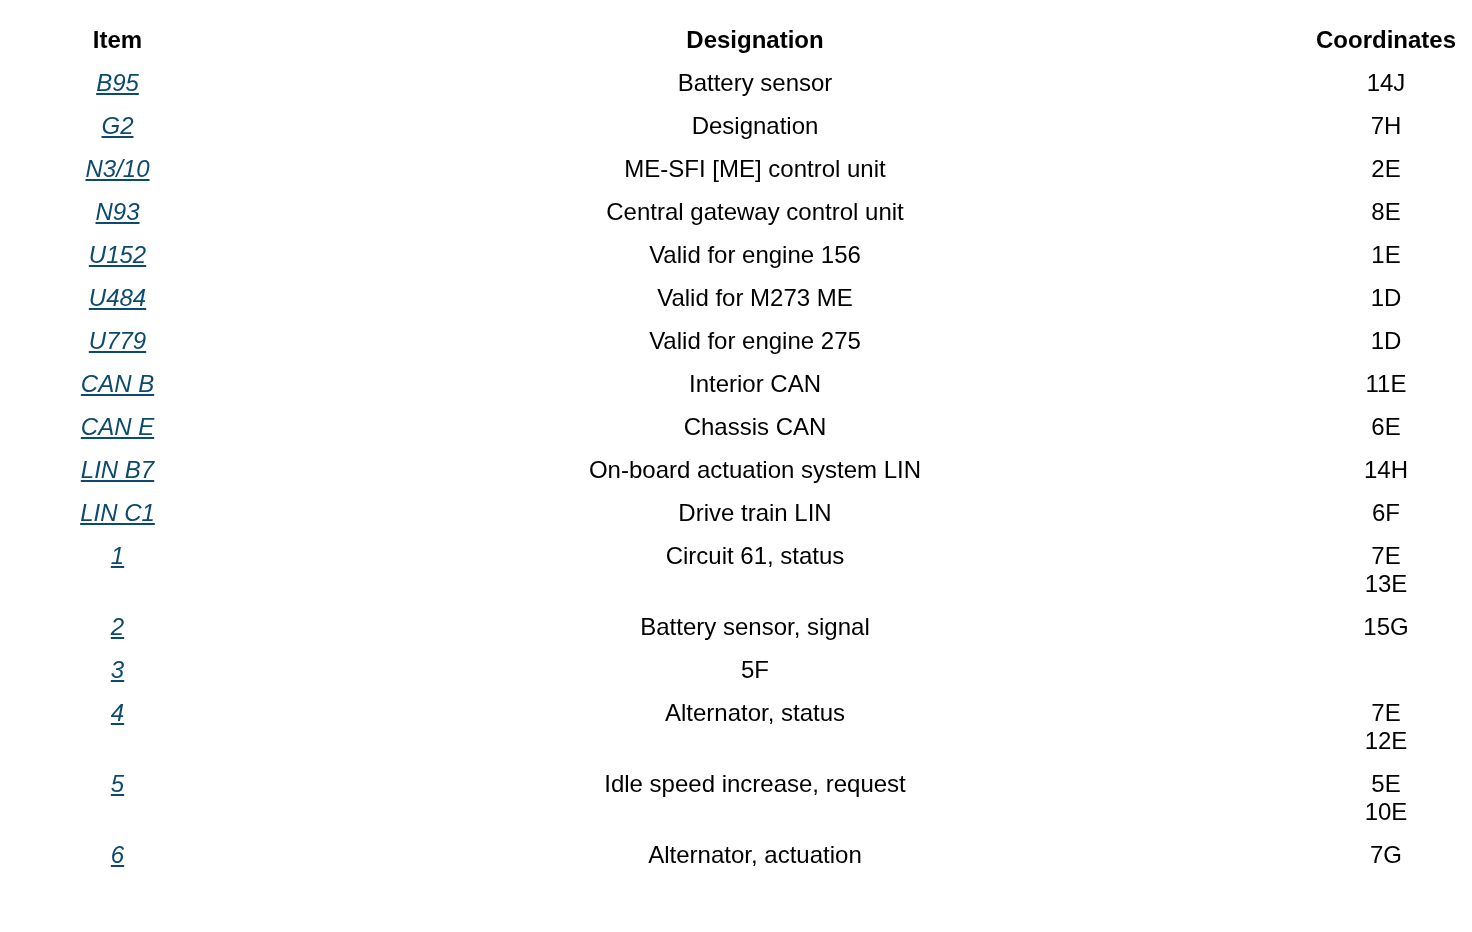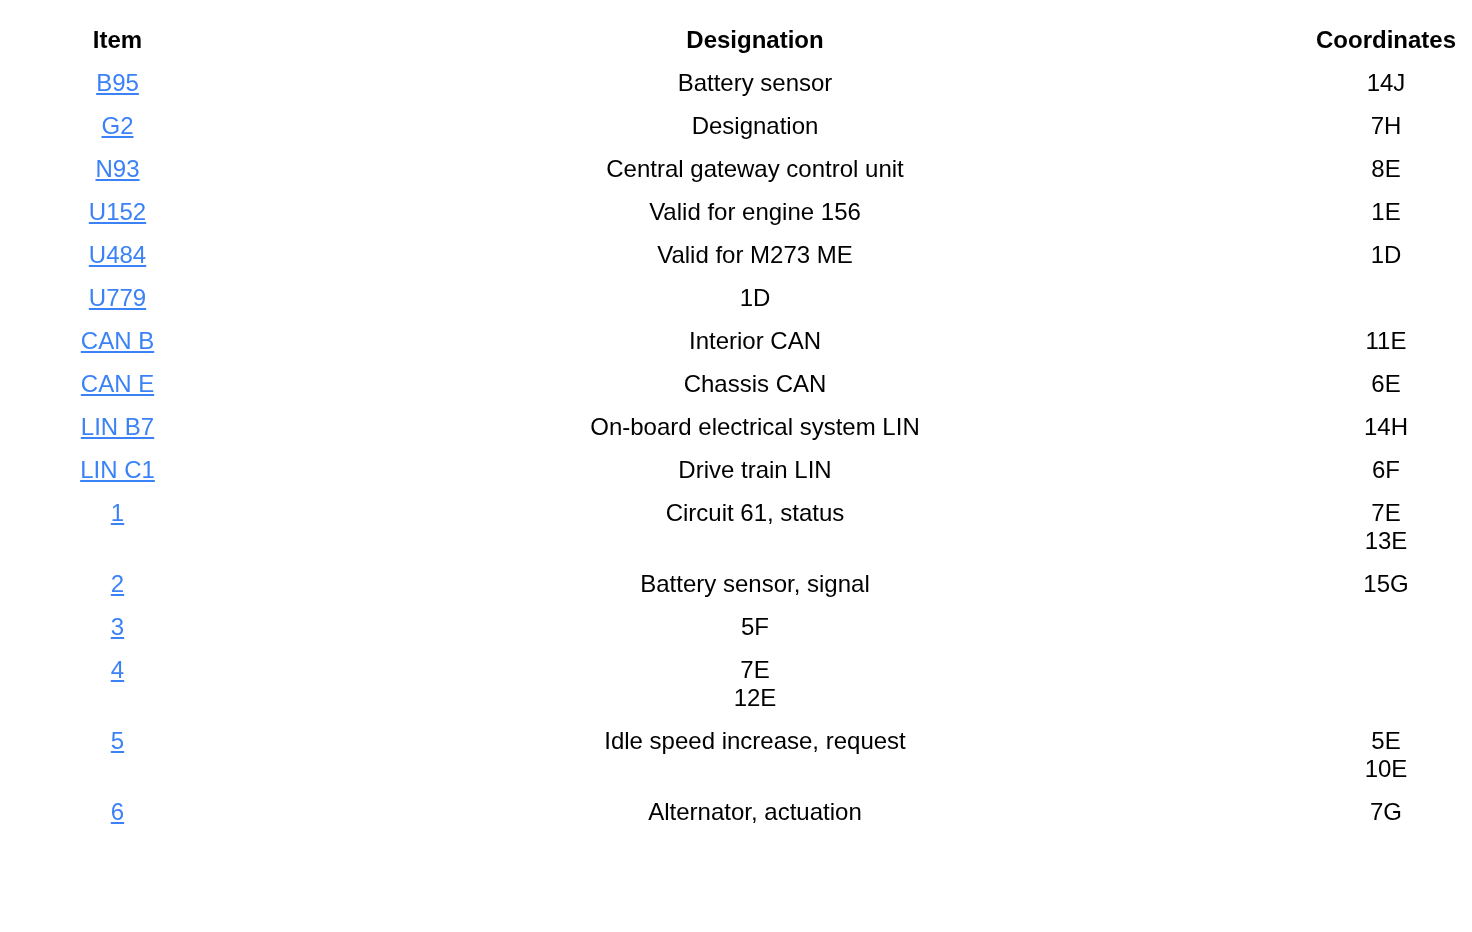--- a/index.html
+++ b/index.html
@@ -24,23 +24,24 @@
     display: grid;
     grid-template-columns: 185px 1090px auto;
     line-height: 28px;
     margin-bottom: 15px;
   }
   .row.header {
     font-weight: bold;
   }
   .cell { white-space: nowrap; }
   .item-link {
-    color: #3b82f6;
+    color: #0c4a6e;
     text-decoration: underline;
     cursor: pointer;
+    font-style: italic;
   }
   .coordinates div { line-height: 28px; }
 </style>
 </head>
 <body>
 
 <div class="page">
 
   <div class="row header">
     <div class="cell item">Item</div>
@@ -62,20 +63,29 @@
     <div class="row">
       <div class="cell item">
         <span class="item-link">G2</span>
       </div>
       <div class="cell designation">Designation</div>
       <div class="cell coordinates">
           <div>7H</div>
         </div>
     </div>
 
+    <div class="row">
+      <div class="cell item">
+        <span class="item-link">N3/10</span>
+      </div>
+      <div class="cell designation">ME-SFI [ME] control unit</div>
+      <div class="cell coordinates">
+          <div>2E</div>
+        </div>
+    </div>
 
 
     <div class="row">
       <div class="cell item">
         <span class="item-link">N93</span>
       </div>
       <div class="cell designation">Central gateway control unit</div>
       <div class="cell coordinates">
           <div>8E</div>
         </div>
@@ -98,20 +108,21 @@
       <div class="cell designation">Valid for M273 ME</div>
       <div class="cell coordinates">
           <div>1D</div>
         </div>
     </div>
 
     <div class="row">
       <div class="cell item">
         <span class="item-link">U779</span>
       </div>
+      <div class="cell designation">Valid for engine 275</div>
       <div class="cell coordinates">
           <div>1D</div>
         </div>
     </div>
 
     <div class="row">
       <div class="cell item">
         <span class="item-link">CAN B</span>
       </div>
       <div class="cell designation">Interior CAN</div>
@@ -127,21 +138,21 @@
       <div class="cell designation">Chassis CAN</div>
       <div class="cell coordinates">
           <div>6E</div>
         </div>
     </div>
 
     <div class="row">
       <div class="cell item">
         <span class="item-link">LIN B7</span>
       </div>
-      <div class="cell designation">On-board electrical system LIN</div>
+      <div class="cell designation">On-board actuation system LIN</div>
       <div class="cell coordinates">
           <div>14H</div>
         </div>
     </div>
 
     <div class="row">
       <div class="cell item">
         <span class="item-link">LIN C1</span>
       </div>
       <div class="cell designation">Drive train LIN</div>
@@ -177,20 +188,21 @@
       </div>
       <div class="cell coordinates">
           <div>5F</div>
         </div>
     </div>
 
     <div class="row">
       <div class="cell item">
         <span class="item-link">4</span>
       </div>
+      <div class="cell designation">Alternator, status</div>
       <div class="cell coordinates">
           <div>7E</div>
           <div>12E</div>
         </div>
     </div>
 
     <div class="row">
       <div class="cell item">
         <span class="item-link">5</span>
       </div>

